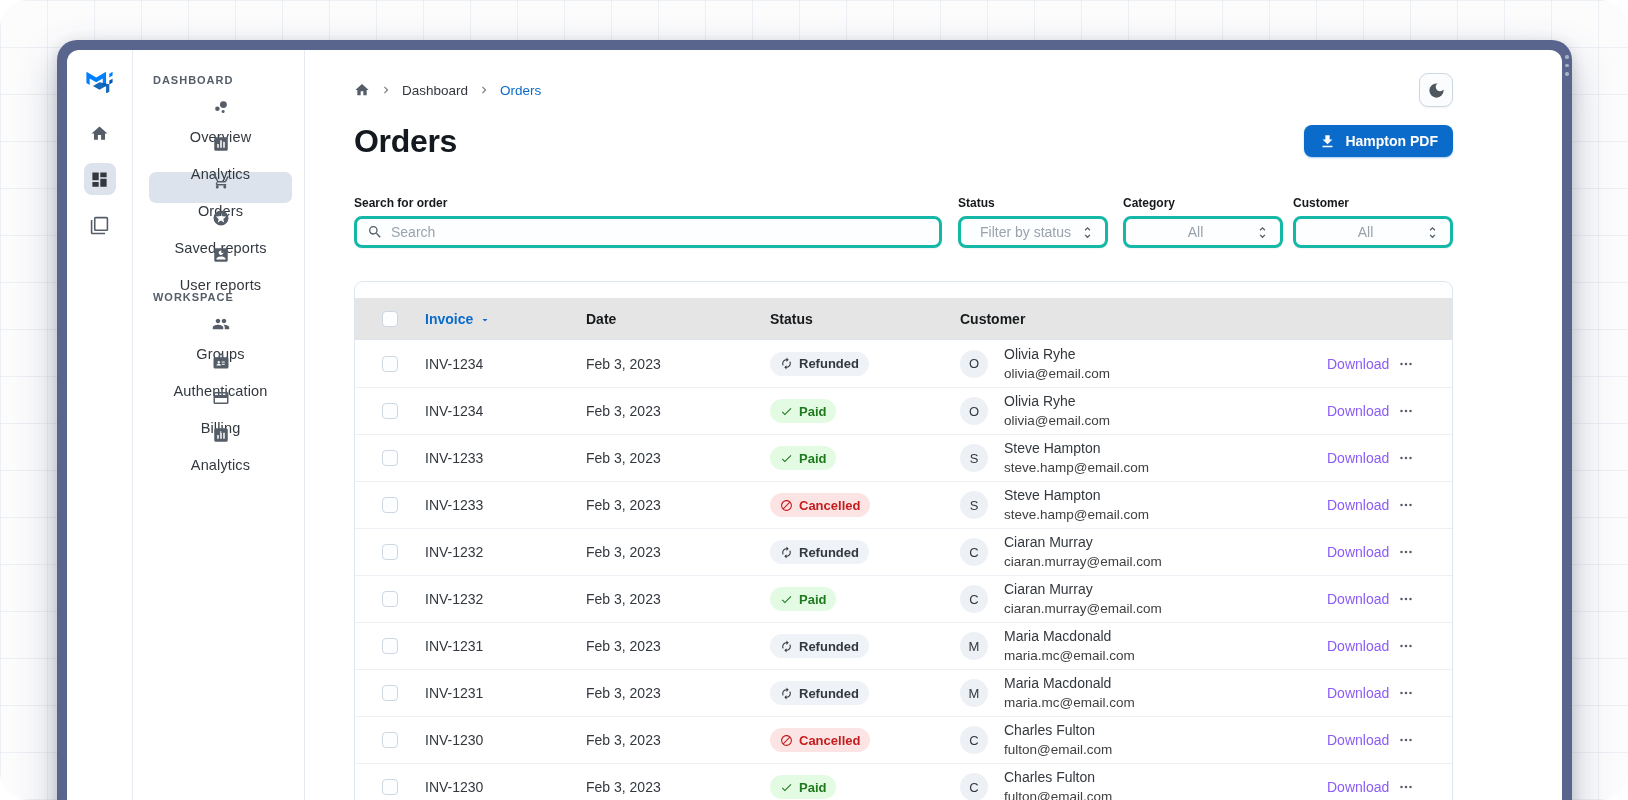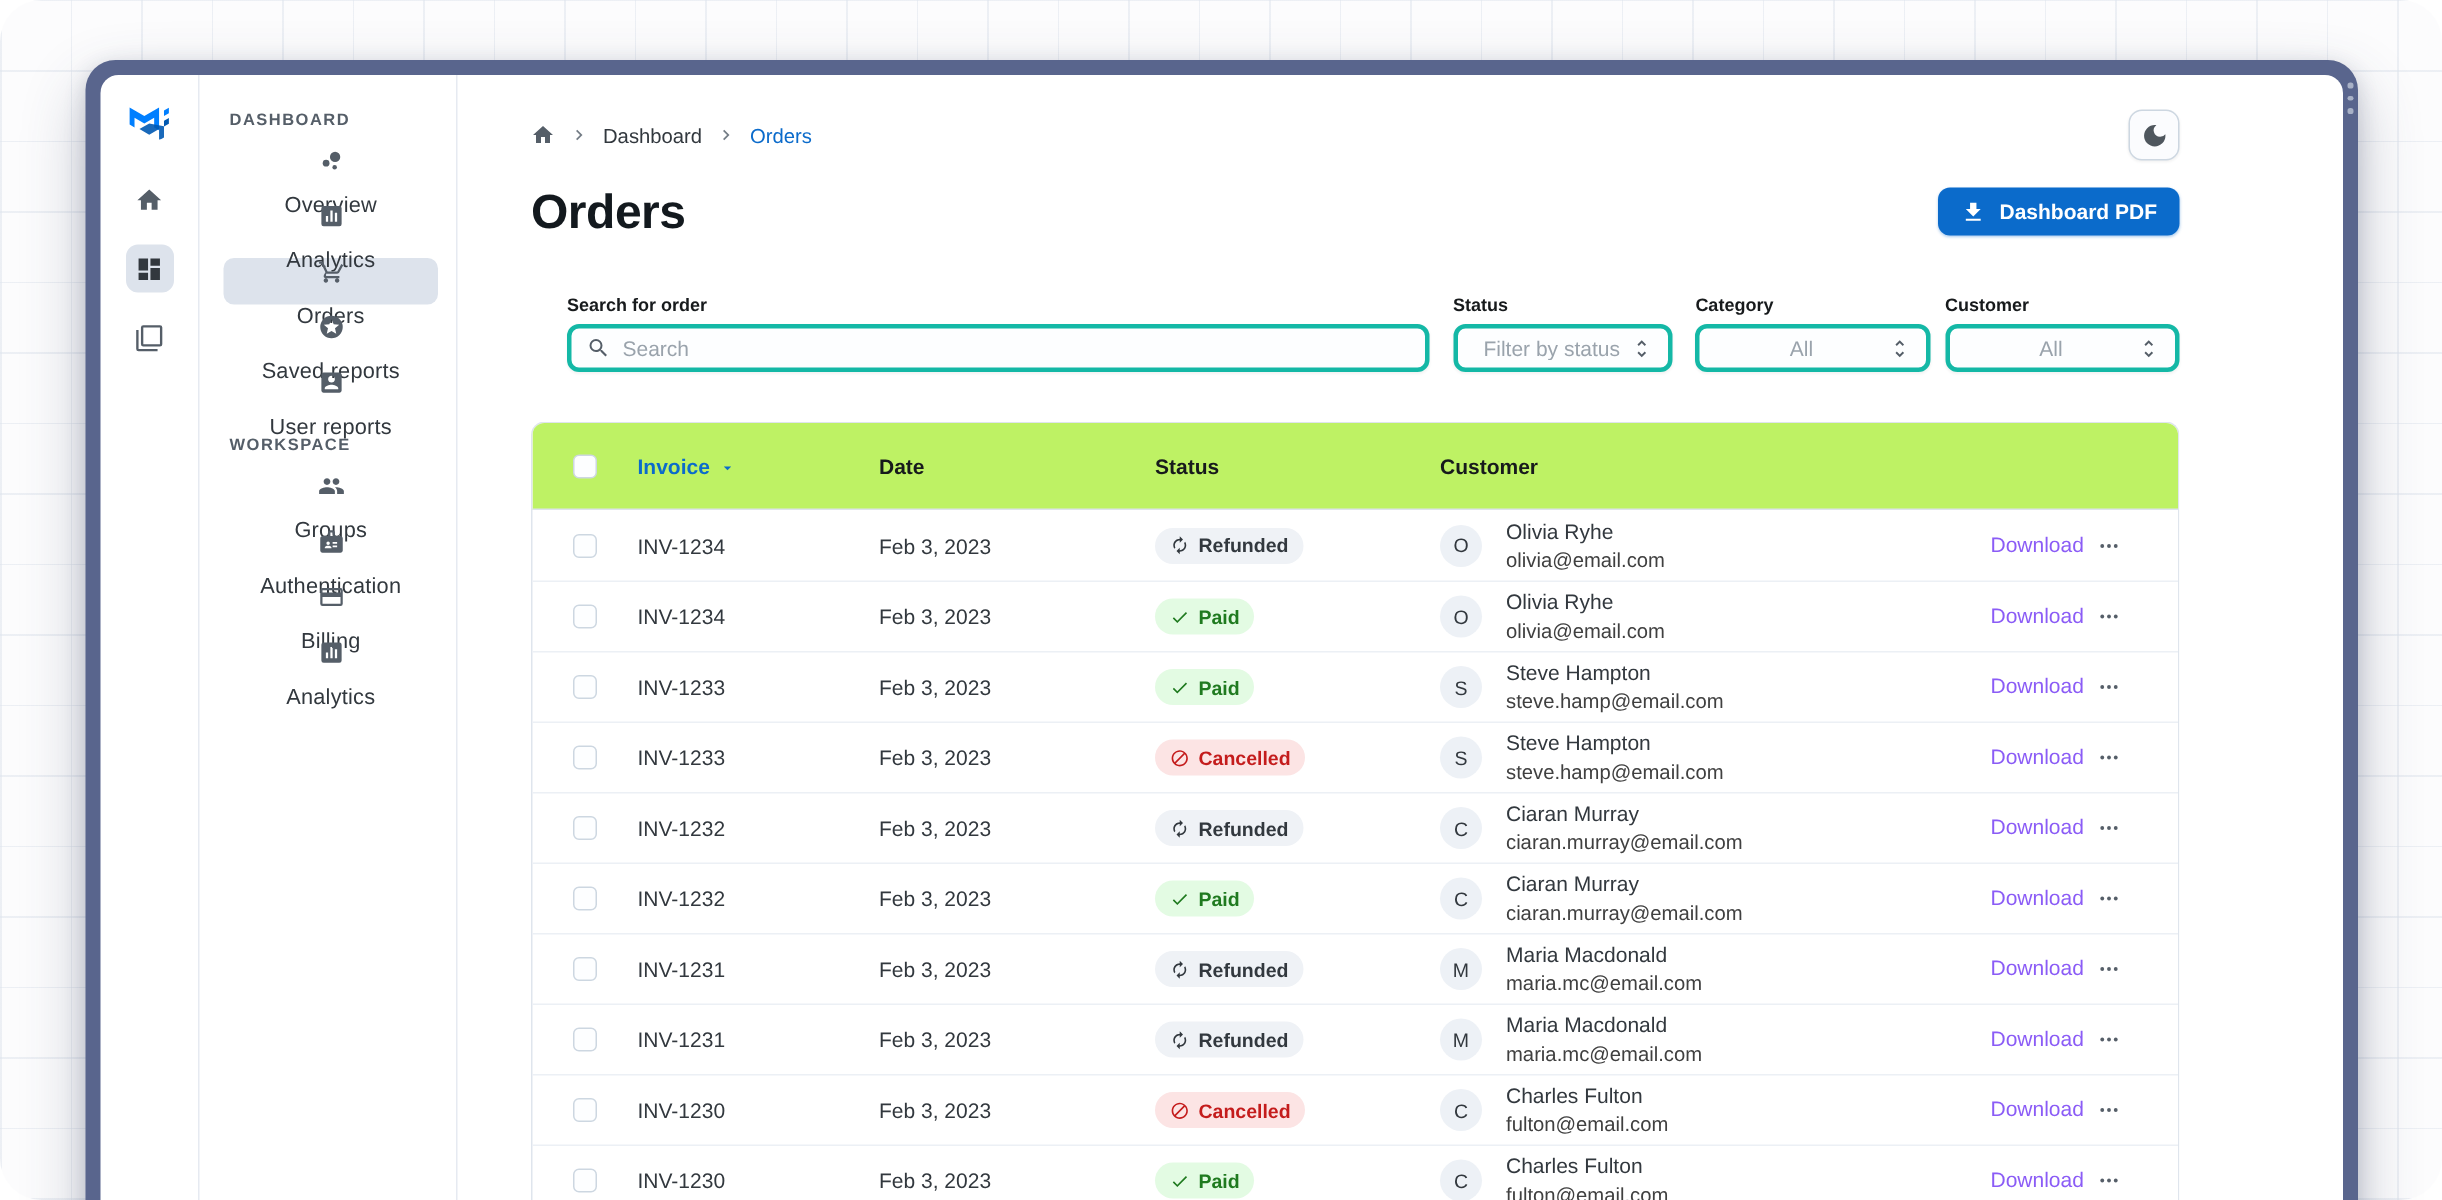--- a/index.html
+++ b/index.html
@@ -62,29 +62,29 @@
   
   .filters { margin-top:38px; display:flex; }
   .field { display:flex; flex-direction:column; }
   .field-label { font-size:12px; font-weight:600; color:#171A1C; margin-bottom:6px; }
   .control { height:32px; border:3px solid #14b8a6; border-radius:8px; background:#FDFEFF; display:flex; align-items:center; padding:0 10px; box-shadow:0 1px 2px rgba(21,21,21,.05); cursor:pointer; }
   .control .ic.mag { width:16px; height:16px; color:#555E68; margin-right:8px; }
   .control input { border:none; outline:none; background:transparent; font-size:14px; font-family:inherit; color:#32383E; width:100%; }
   .control input::placeholder { color:#9AA3AC; }
   .select-value { flex:1; font-size:14px; color:#9AA3AC; white-space:nowrap; overflow:hidden;text-align:center; }
   .control .ic.unfold { width:15px; height:15px; color:#555E68; }
-  .f-search { width:588px;margin-left:24px; }
+  .f-search { width:588px; }
   .f-status { width:150px; margin-left:16px; }
   .f-category { width:160px; margin-left:15px; }
   .f-customer { width:160px; margin-left:10px; }
 
   
   .table { margin-top:33px; width:1099px; border:1px solid #DFE5ED; border-bottom:none; border-radius:9px 9px 0 0; overflow:hidden; background:#fff; }
   .tr { display:grid; grid-template-columns:70px 161px 184px 190px 317px 1fr 60px; align-items:center; }
-  .thead { height:58px; background:#bef264; border-bottom:1px solid #DDE3EC; }
+  .thead { height:42px; background:#e5e5e5; border-bottom:1px solid #DDE3EC;margin-top:16px; }
   .th { font-size:14px; font-weight:600; color:#171A1C; }
   .th.sorted { color:#0B6BCB; display:flex; align-items:center; gap:6px; cursor:pointer; }
   .th .ic.caret { width:12px; height:12px; color:#0B6BCB; margin-top:2px; }
   .cb-cell { display:flex; justify-content:center; }
   .cb { width:16px; height:16px; border:1.5px solid #CDD7E1; border-radius:4px; background:#FDFEFF; cursor:pointer; }
   .row { height:47px; border-top:1px solid #ECF0F5; }
   .row:first-of-type { border-top:none; }
   .cell-text { font-size:14px; color:#32383E; }
   .chip { display:inline-flex; align-items:center; gap:6px; height:24px; padding:0 10px; border-radius:14px; font-size:13px; font-weight:600; width:max-content; }
   .chip .ic { width:13px; height:13px; }
@@ -280,21 +280,21 @@
             </div>
 
             <div class="title-row">
               <h1 class="page-title">Orders</h1>
               <button class="btn-primary">
                 <span class="ic">
                     <svg xmlns="http://www.w3.org/2000/svg" viewBox="0 0 24 24" fill="currentColor">
                       <path d="M19 9h-4V3H9v6H5l7 7 7-7zM5 18v2h14v-2H5z"></path>
                     </svg>
                   </span>
-                <span>Dashboard PDF</span>
+                <span>Hampton PDF</span>
               </button>
             </div>
 
             <div class="filters">
               <div class="field f-search">
                 <span class="field-label">Search for order</span>
                 <div class="control">
                   <span class="ic mag">
                       <svg xmlns="http://www.w3.org/2000/svg" viewBox="0 0 24 24" fill="currentColor">
                         <path d="M15.5 14h-.79l-.28-.27A6.47 6.47 0 0 0 16 9.5 6.5 6.5 0 1 0 9.5 16c1.61 0 3.09-.59 4.23-1.57l.27.28v.79l5 4.99L20.49 19l-4.99-5zm-6 0A4.5 4.5 0 1 1 14 9.5 4.49 4.49 0 0 1 9.5 14z" fill-rule="evenodd"></path>

